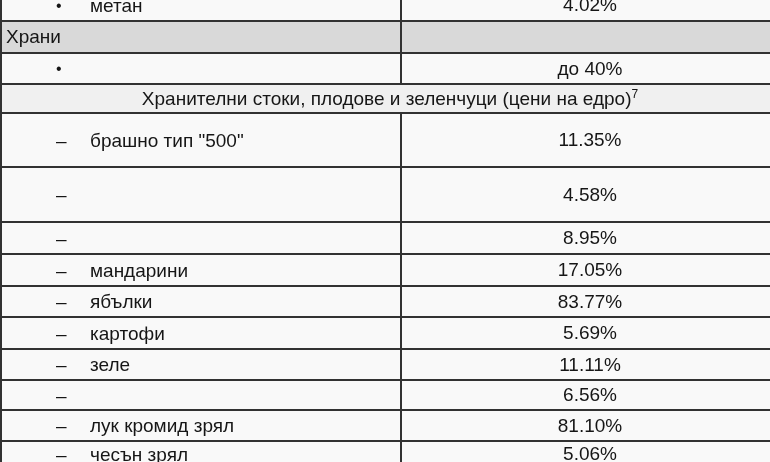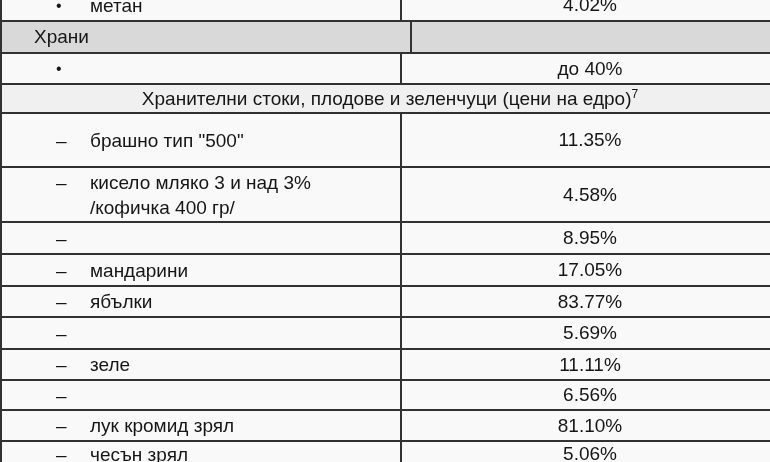--- a/index.html
+++ b/index.html
@@ -33,21 +33,21 @@
   .row.section-row { background: var(--sectionbg, #d9d9d9); }
   .row.merged-row  { background: var(--mergedbg, #f0f0f0); }
   .cell-left {
     width: 400px;
     box-sizing: border-box;
     border-right: 2px solid var(--grid, #323232);
     display: flex;
     align-items: center;
     padding-left: 54px;
   }
-  .section-row .cell-left { padding-left: 22px; margin-left: 10px; }
+  .section-row .cell-left { padding-left: 4px; }
   .item-inner {
     display: flex;
     align-items: flex-start;
   }
   .marker {
     width: 34px;
     flex: 0 0 34px;
     line-height: 25px;
   }
   .marker.bullet { font-size: 16px; }
@@ -120,24 +120,20 @@
           </div>
         </div>
         <div class="cell-right">
           <span>11.35%</span>
         </div>
       </div>
       <div class="row" style="height: 55px;">
         <div class="cell-left">
           <div class="item-inner">
             <span class="marker">–</span>
-            <div class="item-text">
-              <div class="line">кисело мляко 3 и над 3%</div>
-              <div class="line">/кофичка 400 гр/</div>
-            </div>
           </div>
         </div>
         <div class="cell-right">
           <span>4.58%</span>
         </div>
       </div>
       <div class="row" style="height: 32px;">
         <div class="cell-left">
           <div class="item-inner">
             <span class="marker">–</span>
@@ -170,20 +166,23 @@
           </div>
         </div>
         <div class="cell-right">
           <span>83.77%</span>
         </div>
       </div>
       <div class="row" style="height: 32px;">
         <div class="cell-left">
           <div class="item-inner">
             <span class="marker">–</span>
+            <div class="item-text">
+              <div class="line">картофи</div>
+            </div>
           </div>
         </div>
         <div class="cell-right">
           <span>5.69%</span>
         </div>
       </div>
       <div class="row" style="height: 31px;">
         <div class="cell-left">
           <div class="item-inner">
             <span class="marker">–</span>

